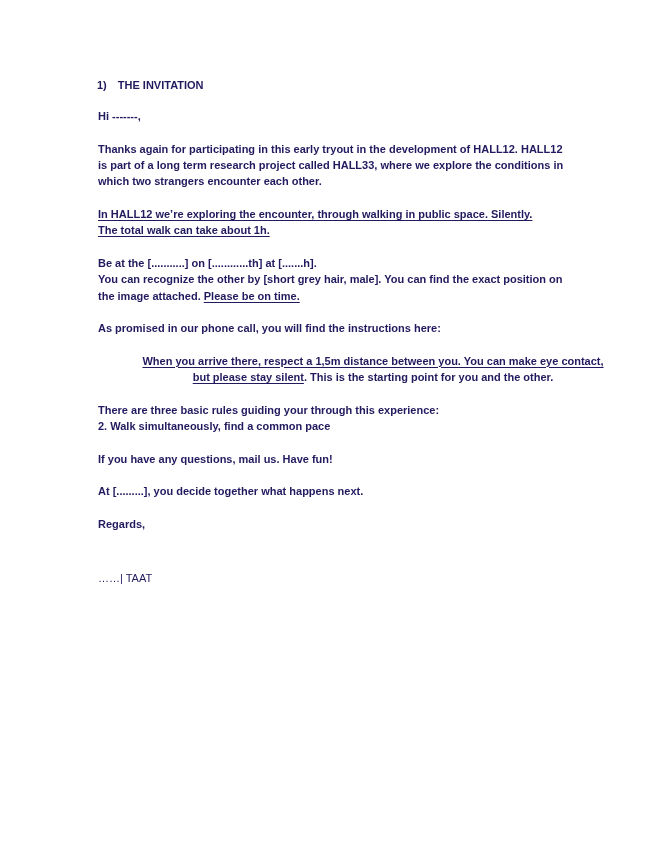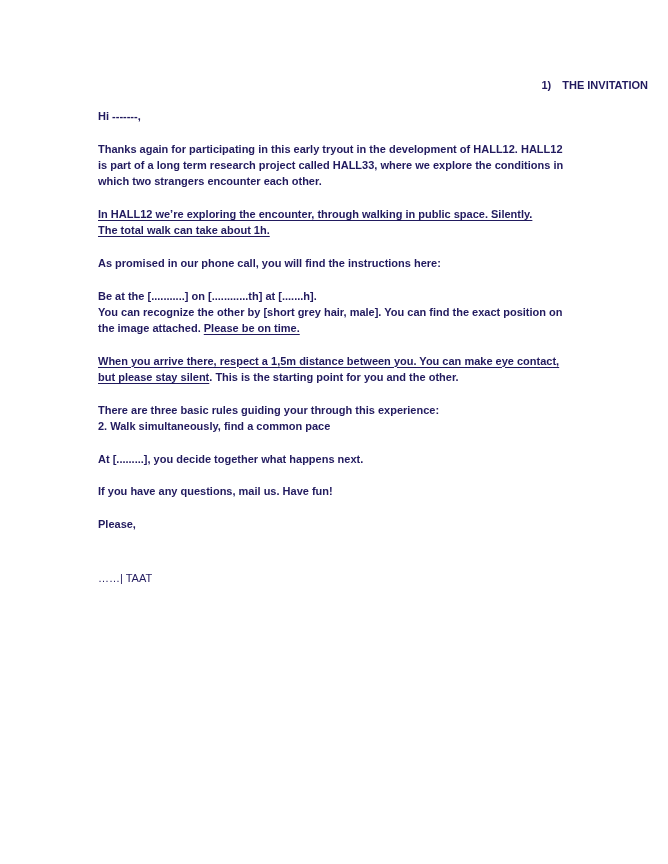--- a/index.html
+++ b/index.html
@@ -24,33 +24,33 @@
   .para {
     margin: 0 0 16.3px 0;
   }
   .lines {
     white-space: pre;
     padding-left: 20px;
   }
   .heading {
     margin: 0 0 15px 19px;
     white-space: pre;
-    text-align: right;
   }
   .heading .title {
     margin-left: 11px;
   }
   .underline {
     text-decoration: underline;
     text-decoration-thickness: 1px;
     text-underline-offset: 2px;
     margin-top: 12px;
   }
   .extra-gap {
     margin-top: 16.3px;
+    text-align: center;
   }
   .indented {
     margin-left: 40px;
   }
   .signature {
     font-weight: 400;
     margin-top: 38px;
   }
 </style>
 </head>
@@ -62,37 +62,37 @@
 
   <div class="para lines">Hi -------,</div>
 
   <div class="para lines">Thanks again for participating in this early tryout in the development of HALL12. HALL12
 is part of a long term research project called HALL33, where we explore the conditions in
 which two strangers encounter each other.</div>
 
   <div class="para lines"><span class="underline">In HALL12 we’re exploring the encounter, through walking in public space. Silently.
 The total walk can take about 1h.</span></div>
 
-  <div class="para lines">As promised in our phone call, you will find the instructions here:</div>
-
   <div class="para lines"><span>Be at the [...........] on [............th] at [.......h].
 You can recognize the other by [short grey hair, male]. You can find the exact position on
 the image attached. </span><span class="underline">Please be on time.</span></div>
+
+  <div class="para lines">As promised in our phone call, you will find the instructions here:</div>
 
   <div class="para extra-gap">
     <div class="lines"><span class="underline">When you arrive there, respect a 1,5m distance between you. You can make eye contact,
 but please stay silent</span><span>. This is the starting point for you and the other.</span></div>
   </div>
 
   <div class="para">
     <div class="lines">There are three basic rules guiding your through this experience:</div>
     <div class="lines">2. Walk simultaneously, find a common pace</div>
   </div>
 
+  <div class="para lines">If you have any questions, mail us. Have fun!</div>
+
   <div class="para lines">At [.........], you decide together what happens next.</div>
 
-  <div class="para lines">If you have any questions, mail us. Have fun!</div>
-
-  <div class="para lines">Please,</div>
+  <div class="para lines">Regards,</div>
 
   <div class="para lines signature">……| TAAT</div>
 
 </div>
 
 </body></html>

